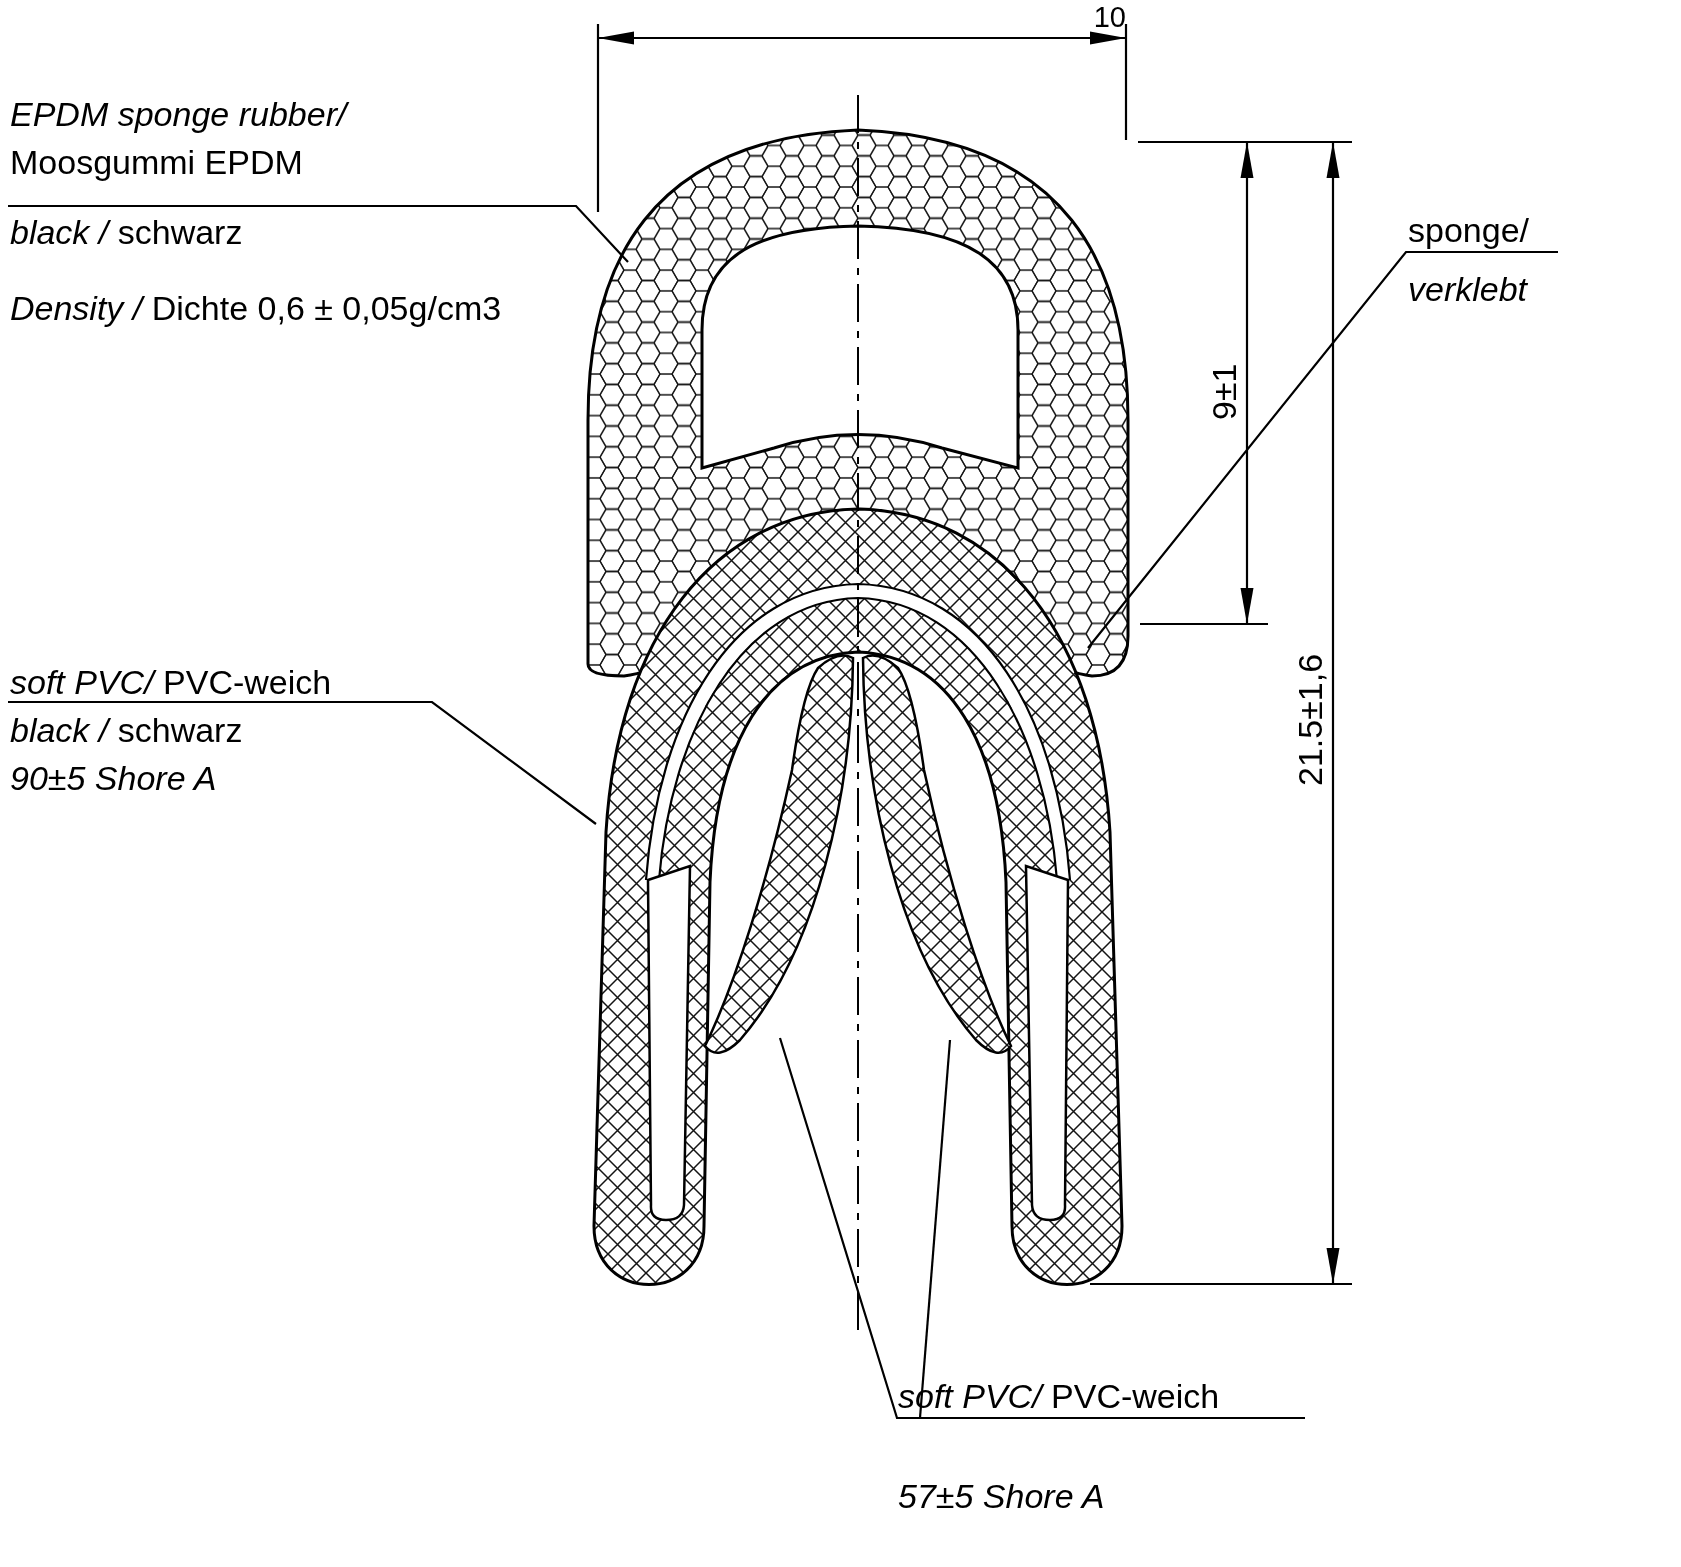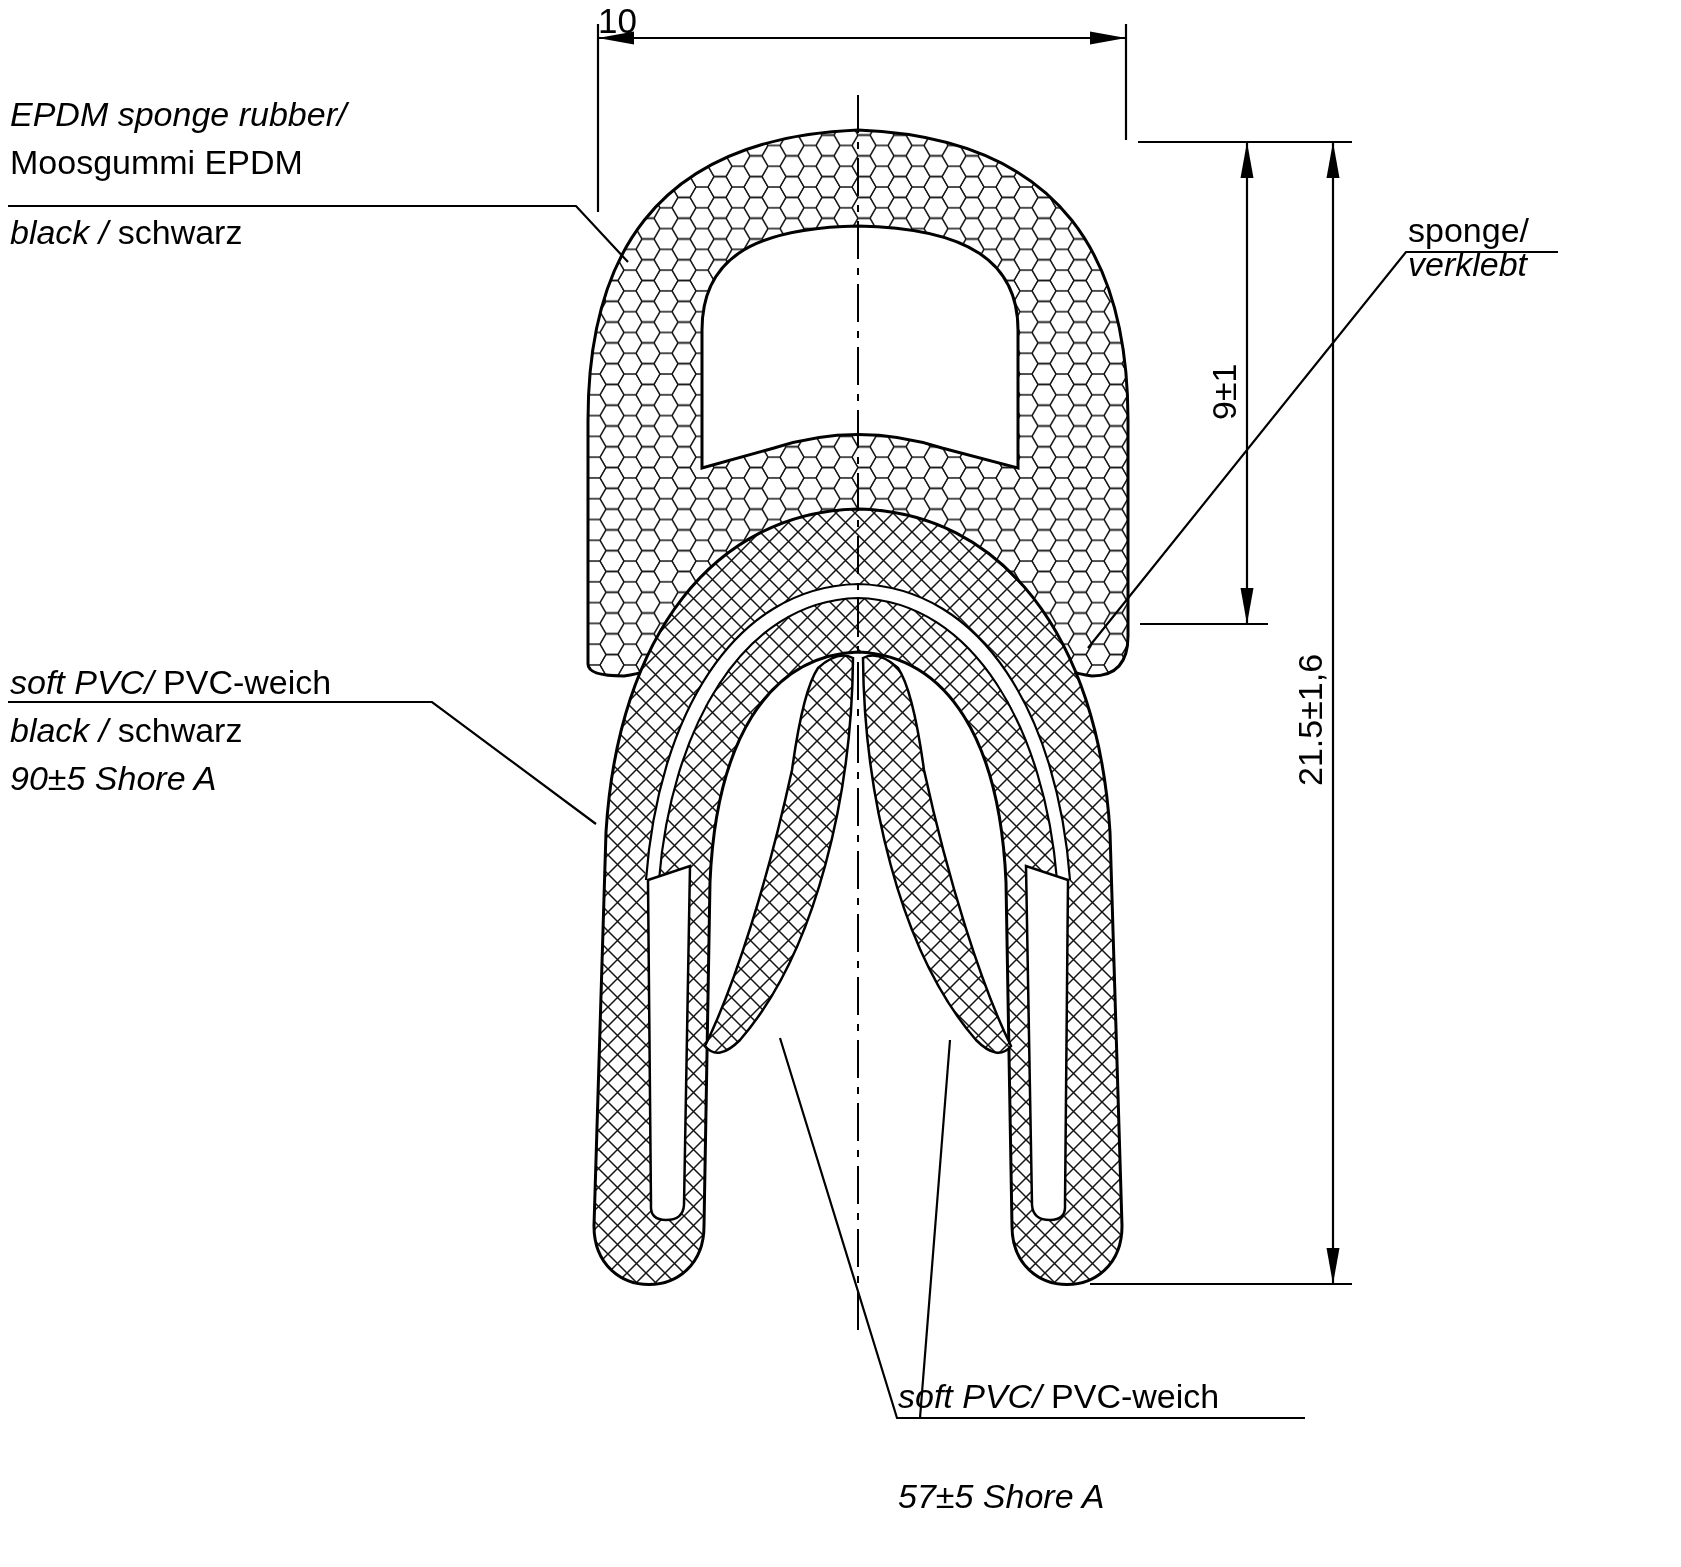--- a/index.html
+++ b/index.html
@@ -19,22 +19,22 @@
     white-space:nowrap;
     color:#000;
   }
   .i{font-style:italic;}
   .rot{
     transform:rotate(-90deg);
     transform-origin:0 0;
   }
   .dim-top{
     left:598px;top:0px;width:528px;
-    text-align:left;
-    font-size:35px;
+    text-align:right;
+    font-size:29px;
   }
 </style>
 </head>
 <body>
 
 <div class="stage">
 
   <svg class="drawing" width="1681" height="1567" viewBox="0 0 1681 1567">
     <defs>
 
@@ -139,31 +139,34 @@
       <path d="M1305 1418 L897 1418 L780 1038"></path>
       <path d="M920 1418 L950 1040"></path>
     </g>
   </svg>
 
   <div class="t i" style="left:10px;top:94px">EPDM sponge rubber/</div>
   <div class="t" style="left:10px;top:142px">Moosgummi EPDM</div>
   <div class="t" style="left:10px;top:212px">
     <span class="i">black / </span><span>schwarz</span>
   </div>
+  <div class="t" style="left:10px;top:288px">
+    <span class="i">Density / </span><span>Dichte 0,6 ± 0,05g/cm3</span>
+  </div>
 
   <div class="t" style="left:10px;top:662px">
     <span class="i">soft PVC/ </span><span>PVC-weich</span>
   </div>
   <div class="t" style="left:10px;top:710px">
     <span class="i">black / </span><span>schwarz</span>
   </div>
   <div class="t i" style="left:10px;top:758px">90±5 Shore A</div>
 
   <div class="t" style="left:1408px;top:210px">sponge/</div>
-  <div class="t i" style="left:1408px;top:244px">verklebt</div>
+  <div class="t i" style="left:1408px;top:269px">verklebt</div>
 
   <div class="t" style="left:898px;top:1376px">
     <span class="i">soft PVC/ </span><span>PVC-weich</span>
   </div>
   <div class="t i" style="left:898px;top:1476px">57±5 Shore A</div>
 
   <div class="t dim-top">10</div>
   <div class="t rot" style="left:1204px;top:420px">9±1</div>
   <div class="t rot" style="left:1290px;top:786px">21.5±1,6</div>
 

